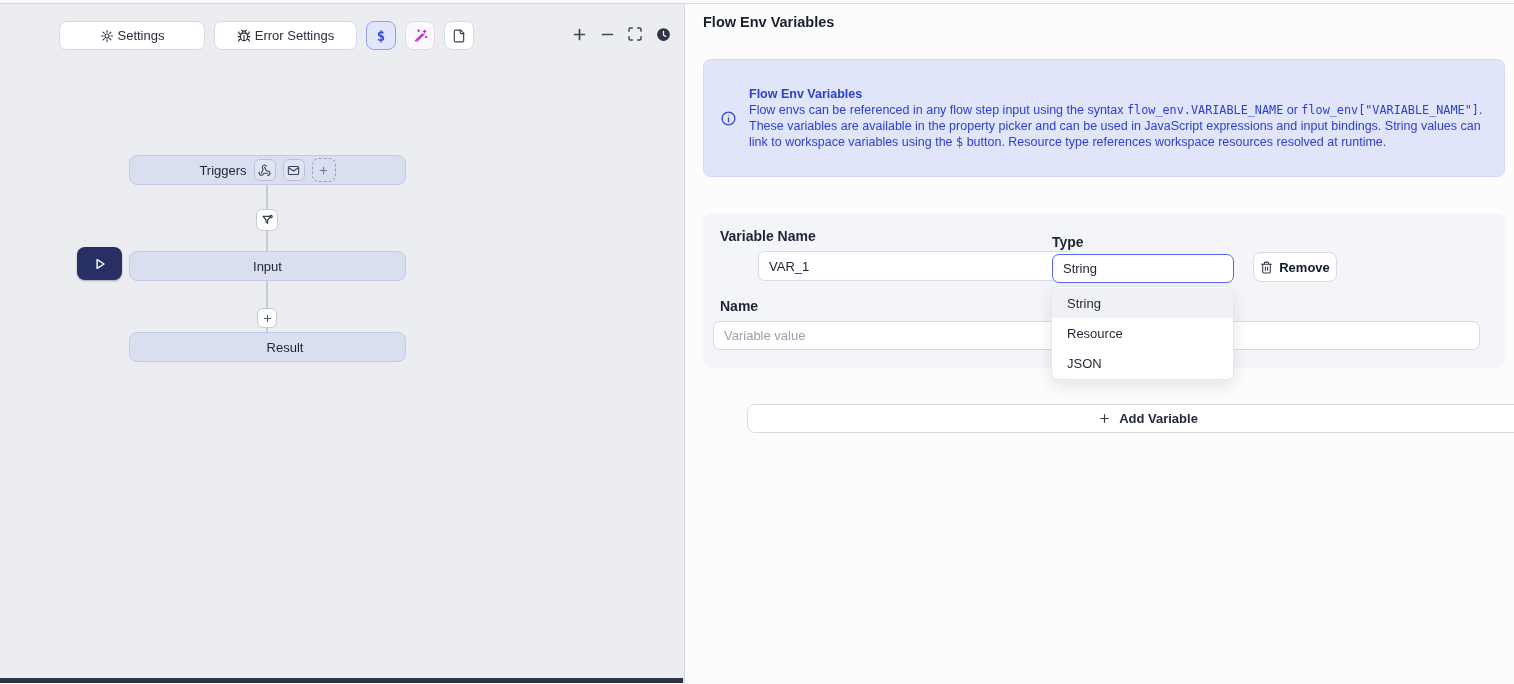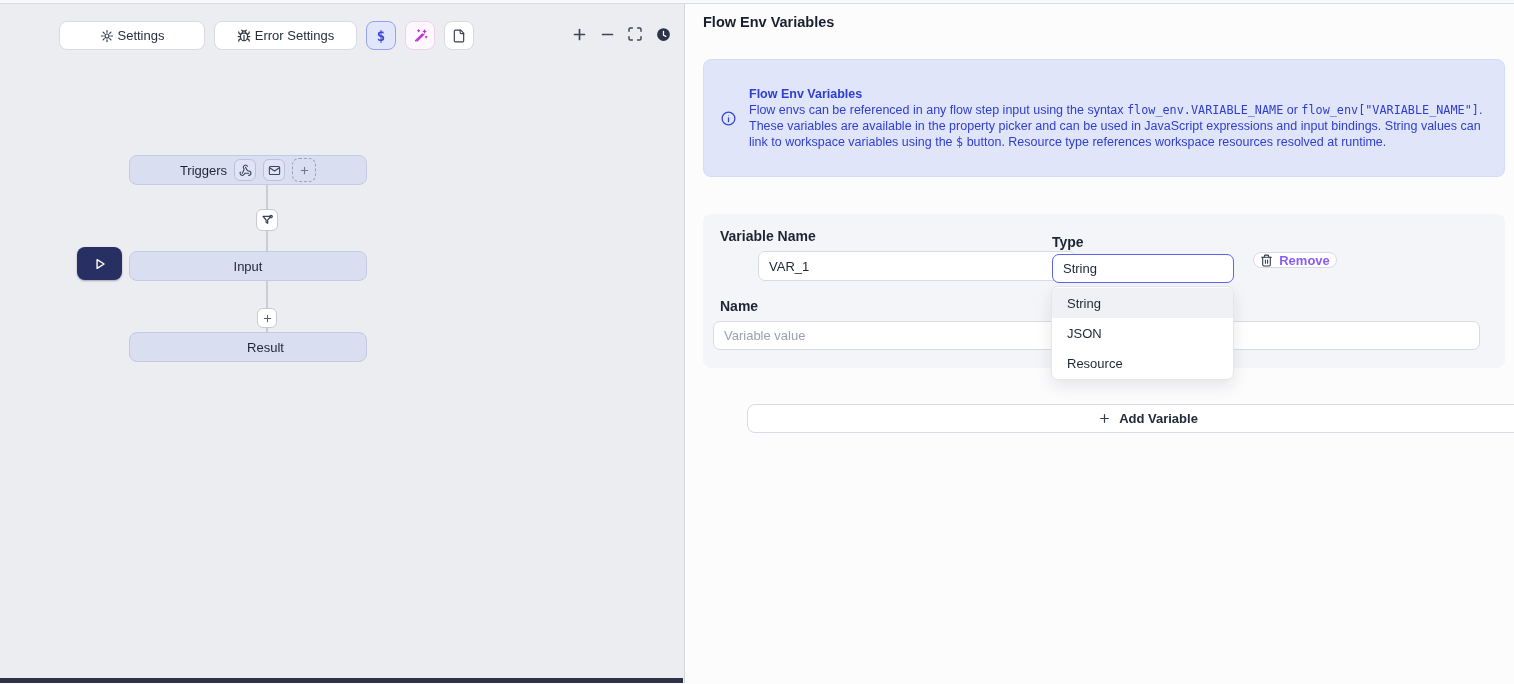--- a/index.html
+++ b/index.html
@@ -26,21 +26,21 @@
   .tbtn.wide-2 { width:143px; }
   .tbtn.sq { width:30px; padding:0; }
   .tbtn.dollar { background:#e1e6fb; border-color:#93a2ef; color:#3948d4;
     font-family:"DejaVu Sans Mono", monospace; font-weight:700; font-size:14px; }
   .tbtn.wand { background:#fdf8fd; border-color:#efd3ec; }
 
   .zoomctrl { position:absolute; top:21px; left:570px; display:flex; align-items:center; gap:10px; }
   .zicon { width:18px; height:18px; display:flex; align-items:center; justify-content:center; cursor:pointer; }
 
   .node {
-    position:absolute; left:129px; width:238px; height:30px;
+    position:absolute; left:129px; width:277px; height:30px;
     background:#d9def0; border:1px solid #c3cbe2; border-radius:8px;
     display:flex; align-items:center; justify-content:center; gap:7px;
     font-size:13px; color:#1f2533; cursor:pointer;
   }
   .node-icon-box {
     width:22px; height:22px; border:1px solid #b9c2da; border-radius:6px;
     background:#e0e4f4; display:flex; align-items:center; justify-content:center; cursor:pointer;
   }
   .dashed-plus {
     width:24px; height:24px; border:1.5px dashed #98a1ba; border-radius:7px;
@@ -79,24 +79,24 @@
   .finput {
     position:absolute; height:30px; background:#fff; border:1px solid #d8dbe1; border-radius:7px;
     padding:0 10px; font-size:13px; color:#21283a; font-family:"Liberation Sans", sans-serif; outline:none;
   }
   .finput::placeholder { color:#9aa2af; }
   .lbl-varname { left:17px; top:14px; }
   .input-varname { left:17px; top:37px; width:318px;margin-left:38px; }
   .lbl-type { left:349px; top:20px; }
   .input-type { left:349px; top:40px; width:182px; height:29px; border:1px solid #5a64ee; }
   .btn-remove {
-    position:absolute; left:550px; top:38px; width:84px; height:16px;
+    position:absolute; left:550px; top:38px; width:84px; height:30px;
     background:#fff; border:1px solid #d8dbe1; border-radius:8px;
     display:flex; align-items:center; justify-content:center; gap:6px;
-    font-size:13px; font-weight:600; color:#8b5cf6; cursor:pointer;
+    font-size:13px; font-weight:600; color:#0f172a; cursor:pointer;
   }
   .lbl-value { left:17px; top:84px; }
   .input-value { left:10px; top:107px; width:767px; height:29px; }
 
   .dropdown {
     position:absolute; left:366px; top:282px; width:183px; z-index:5;
     background:#fff; border:1px solid #e4e6eb; border-radius:7px;
     box-shadow:0 6px 16px rgba(25,30,45,.10); padding:1px 0; overflow:hidden;
   }
   .dd-item { height:30px; display:flex; align-items:center; padding:0 15px; font-size:13px; color:#1f2633; cursor:pointer; }
@@ -286,22 +286,22 @@
           </span>
           <span>Remove</span>
         </button>
 
         <div class="flabel lbl-value">Name</div>
         <input class="finput input-value" type="text" placeholder="Variable value" style="">
       </div>
 
       <div class="dropdown">
         <div class="dd-item selected">String</div>
+        <div class="dd-item">Resource</div>
         <div class="dd-item">JSON</div>
-        <div class="dd-item">Resource</div>
       </div>
 
       <button class="add-btn">
         <span>
           <svg width="13" height="13" viewBox="0 0 24 24" fill="none" stroke="#333b4a" stroke-width="2.2" stroke-linecap="round">
               <path d="M12 5v14M5 12h14"></path>
             </svg>
         </span>
         <span>Add Variable</span>
       </button>

